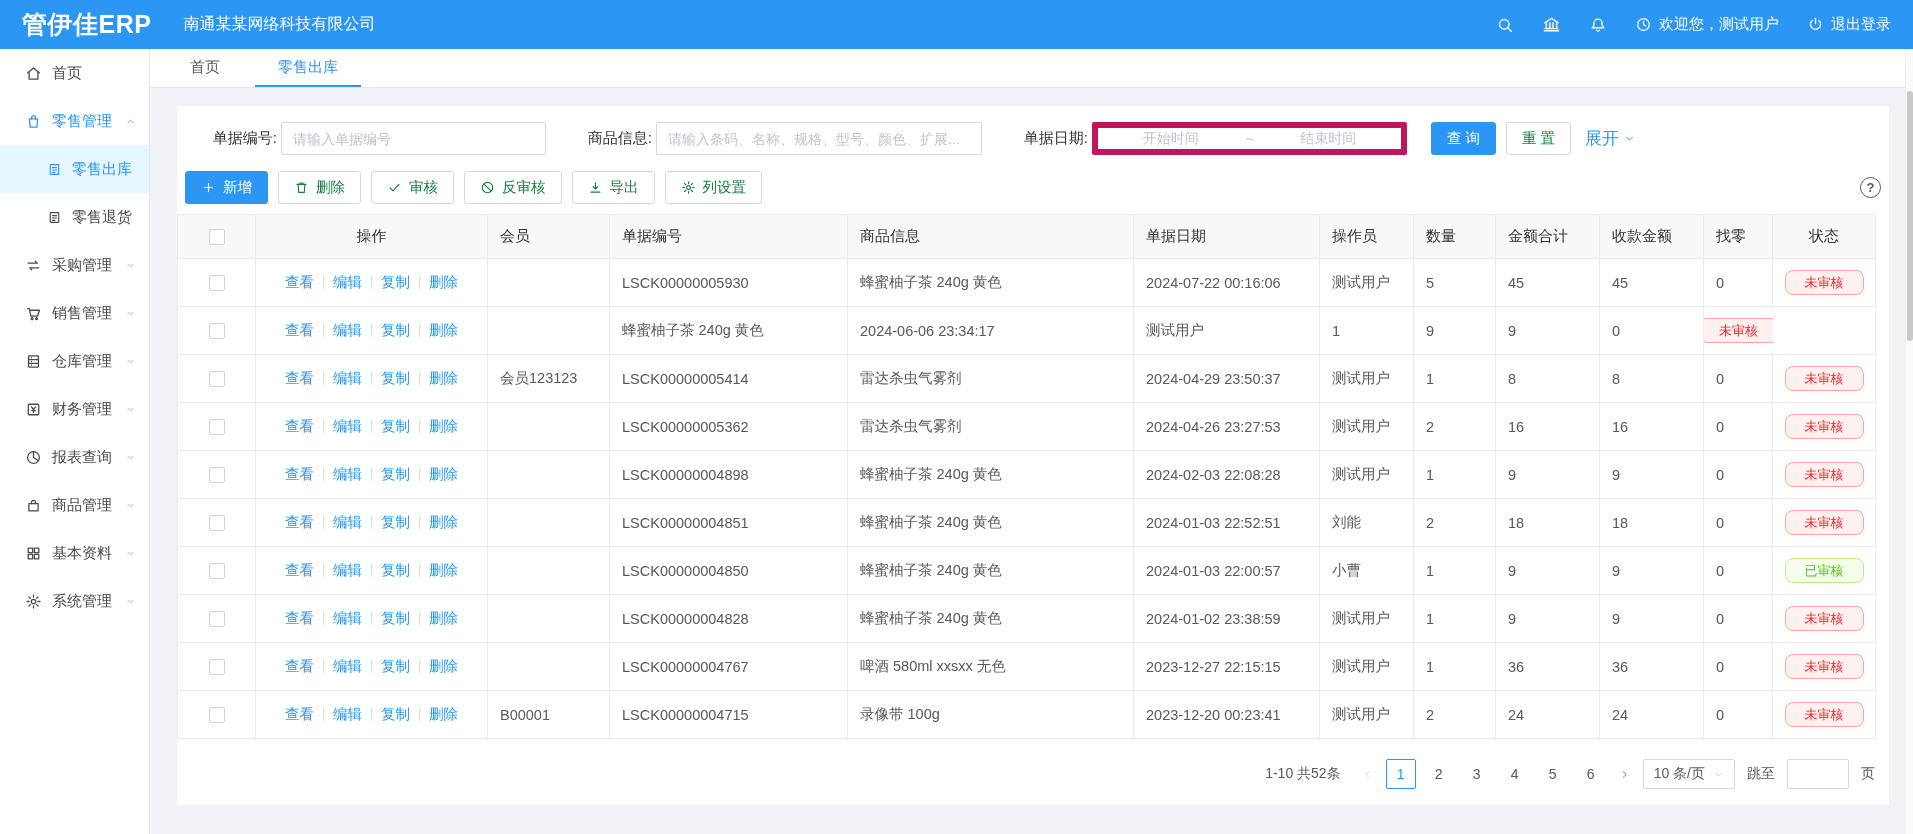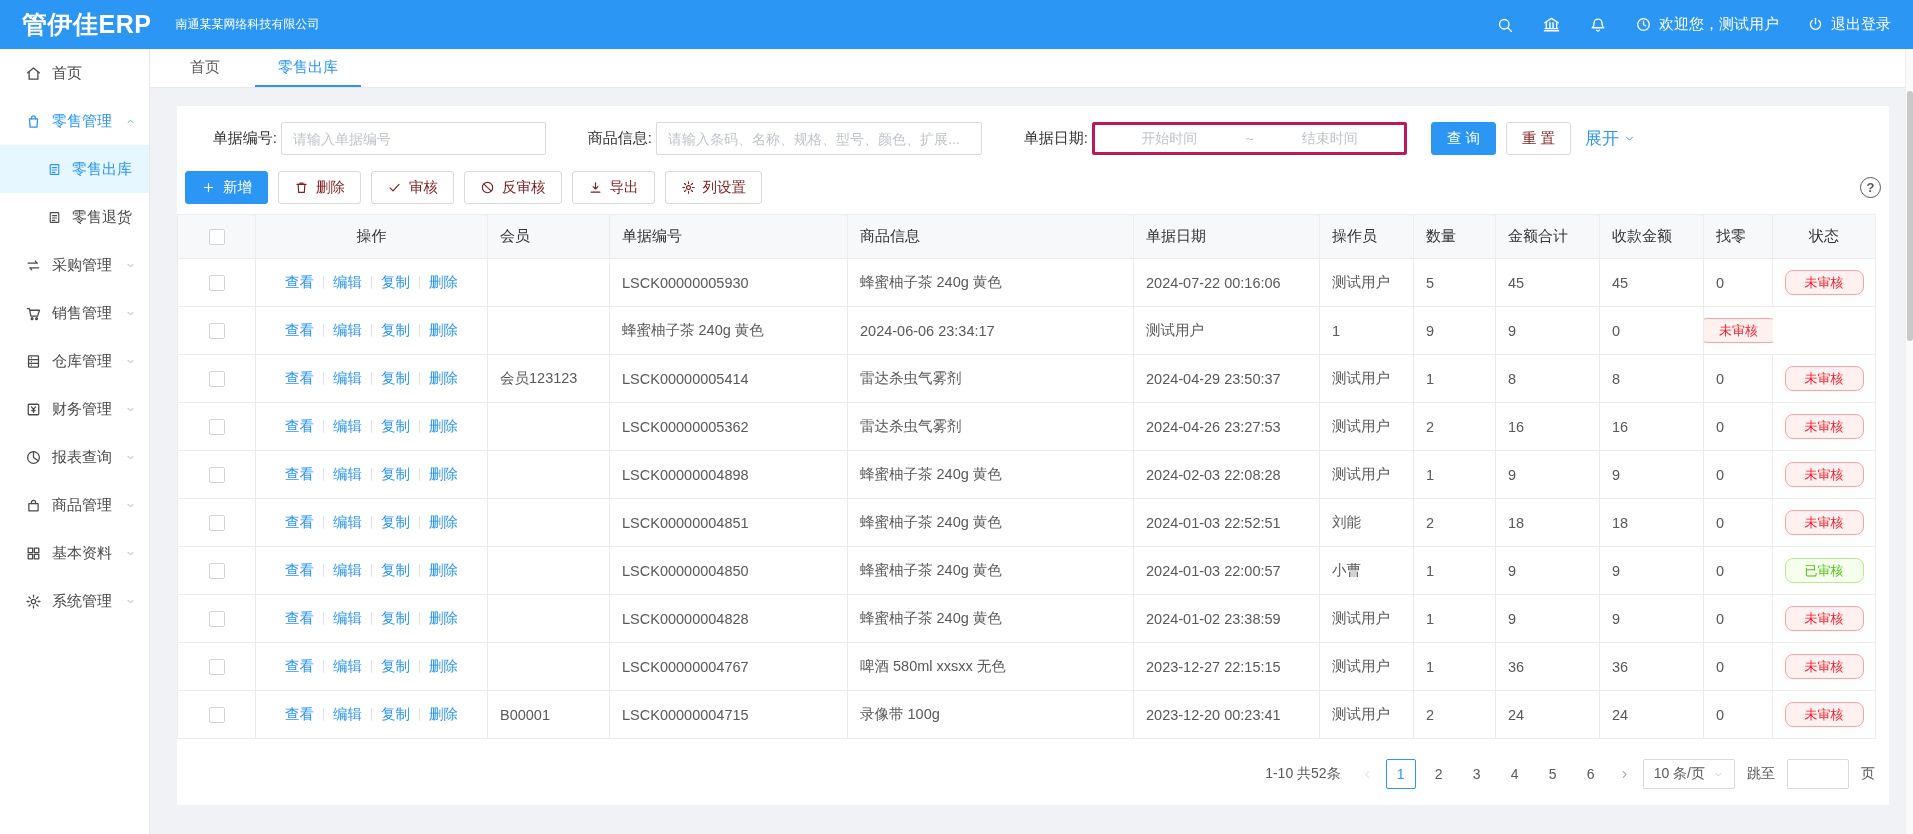--- a/index.html
+++ b/index.html
@@ -2,21 +2,21 @@
 <html><head>
 <meta charset="utf-8">
 <style>
 *{box-sizing:border-box;margin:0;padding:0}
 html,body{width:1913px;height:834px}
 body{overflow:hidden;background:#f0f2f5;font-family:"Liberation Sans","DejaVu Sans",sans-serif;position:relative}
 .icn{display:inline-flex;line-height:0}
 
 .topbar{position:absolute;left:0;top:0;width:1913px;height:49px;background:#2b96f3;display:flex;align-items:center;color:#fff;z-index:6}
 .logo{margin-left:22px;font-size:25px;font-weight:bold;letter-spacing:.5px}
-.company{margin-left:24px;font-size:12px}
+.company{margin-left:32px;font-size:16px}
 .top-right{margin-left:auto;margin-right:22px;display:flex;align-items:center;gap:28px;font-size:15px}
 .top-group{display:flex;align-items:center;gap:7px;cursor:pointer}
 .ticon{display:inline-flex;cursor:pointer}
 
 .sidebar{position:absolute;left:0;top:49px;bottom:0;width:150px;background:#fff;border-right:1px solid #e8e8e8;z-index:4}
 .side-item{height:48px;display:flex;align-items:center;gap:10px;padding-left:25px;font-size:15px;color:#4a4a4a;cursor:pointer;position:relative}
 .side-item.sub{padding-left:47px}
 .side-item.selected{background:#e6f7ff;color:#2b96f3}
 .side-item.active{color:#2b96f3}
 .side-item .arrow{position:absolute;right:13px;display:inline-flex;color:inherit}
@@ -27,25 +27,25 @@
 .tab.active{color:#2b96f3;border-bottom-color:#2b96f3}
 .tab+.tab{margin-left:12px}
 
 .content{position:absolute;left:150px;top:88px;right:8px;bottom:0;background:#f0f2f5;overflow:hidden}
 .card{margin:18px 16px 0 27px;background:#fff;padding-bottom:16px}
 .filters{display:flex;align-items:center;padding:16px 14px}
 .flabel{font-size:15px;color:#333;width:86px;text-align:right;flex:none;margin-right:4px}
 .inp{height:33px;border:1px solid #d9d9d9;border-radius:2px;padding:0 11px;font-size:14px;color:#333;outline:none;font-family:inherit}
 .inp::placeholder{color:#bfc4cc}
 .ml20{margin-left:20px}.ml24{margin-left:24px}.ml10{margin-left:10px}.ml14{margin-left:14px}
-.daterange{width:315px;height:33px;border:3px solid #be185d;border-radius:2px;display:flex;align-items:center;flex:none;cursor:text}
+.daterange{width:315px;height:33px;border:6px solid #be185d;border-radius:2px;display:flex;align-items:center;flex:none;cursor:text}
 .daterange .half{flex:1;text-align:center}
 .ph{color:#bfc4cc;font-size:14px}
 .dsep{flex:none;padding:0 2px;color:#bfc4cc;font-size:14px}
-.btn{height:33px;padding:0 15px;border:1px solid #d9d9d9;border-radius:3px;background:#fff;font-size:14.5px;color:#7f1d1d;cursor:pointer;display:inline-flex;align-items:center;gap:7px;font-family:inherit;flex:none}
+.btn{height:33px;padding:0 15px;border:1px solid #d9d9d9;border-radius:3px;background:#fff;font-size:14.5px;color:#15803d;cursor:pointer;display:inline-flex;align-items:center;gap:7px;font-family:inherit;flex:none}
 .btn.primary{background:#2b96f3;border-color:#2b96f3;color:#fff}
 .expand{color:#2b96f3;font-size:17px;display:inline-flex;align-items:center;gap:4px;cursor:pointer}
 .toolbar{display:flex;align-items:center;gap:10px;padding:0 14px 10px 8px;position:relative}
 .help{position:absolute;right:8px;top:6px;width:21px;height:21px;border:1.6px solid #595959;border-radius:50%;display:flex;align-items:center;justify-content:center;font-size:13px;font-weight:bold;color:#595959;cursor:pointer}
 
 .table{border:1px solid #ececec;border-bottom:none;width:1699px}
 .trow{display:grid;grid-template-columns:78px 232px 122px 238px 286px 186px 94px 82px 104px 104px 69px 102px;border-bottom:1px solid #ececec}
 .trow>div{border-right:1px solid #ececec;display:flex;align-items:center;padding:0 12px;font-size:14.5px;color:#595959;min-height:47px;overflow:hidden;white-space:nowrap}
 .trow>div:last-child{border-right:none}
 .thead{background:#f7f8fa}

